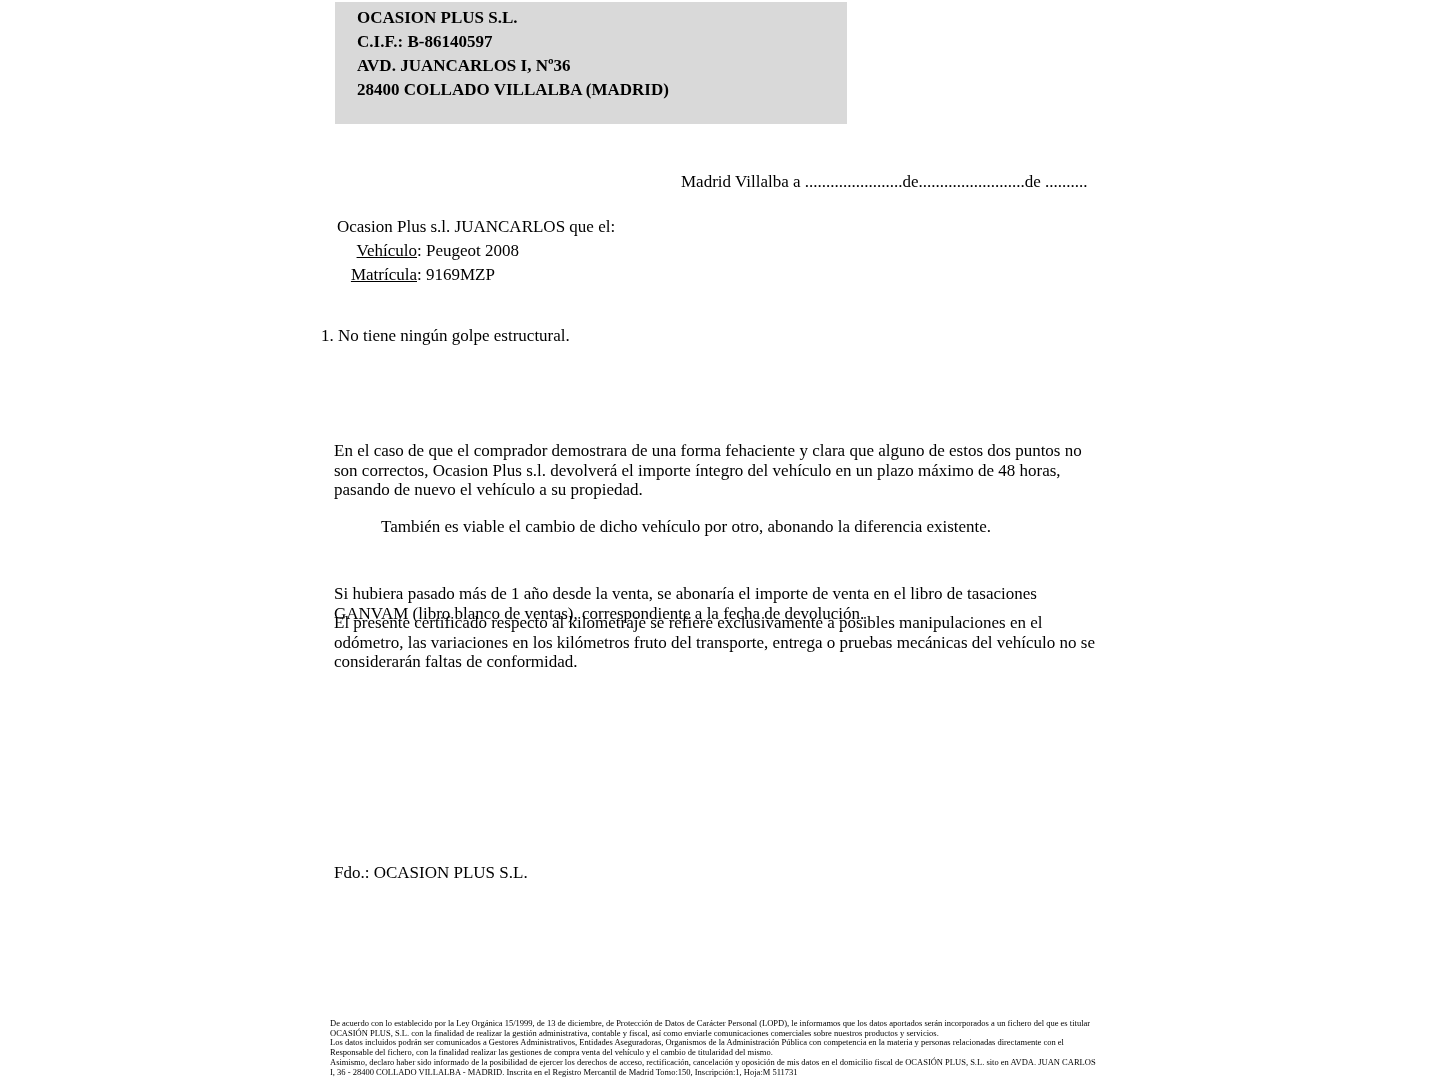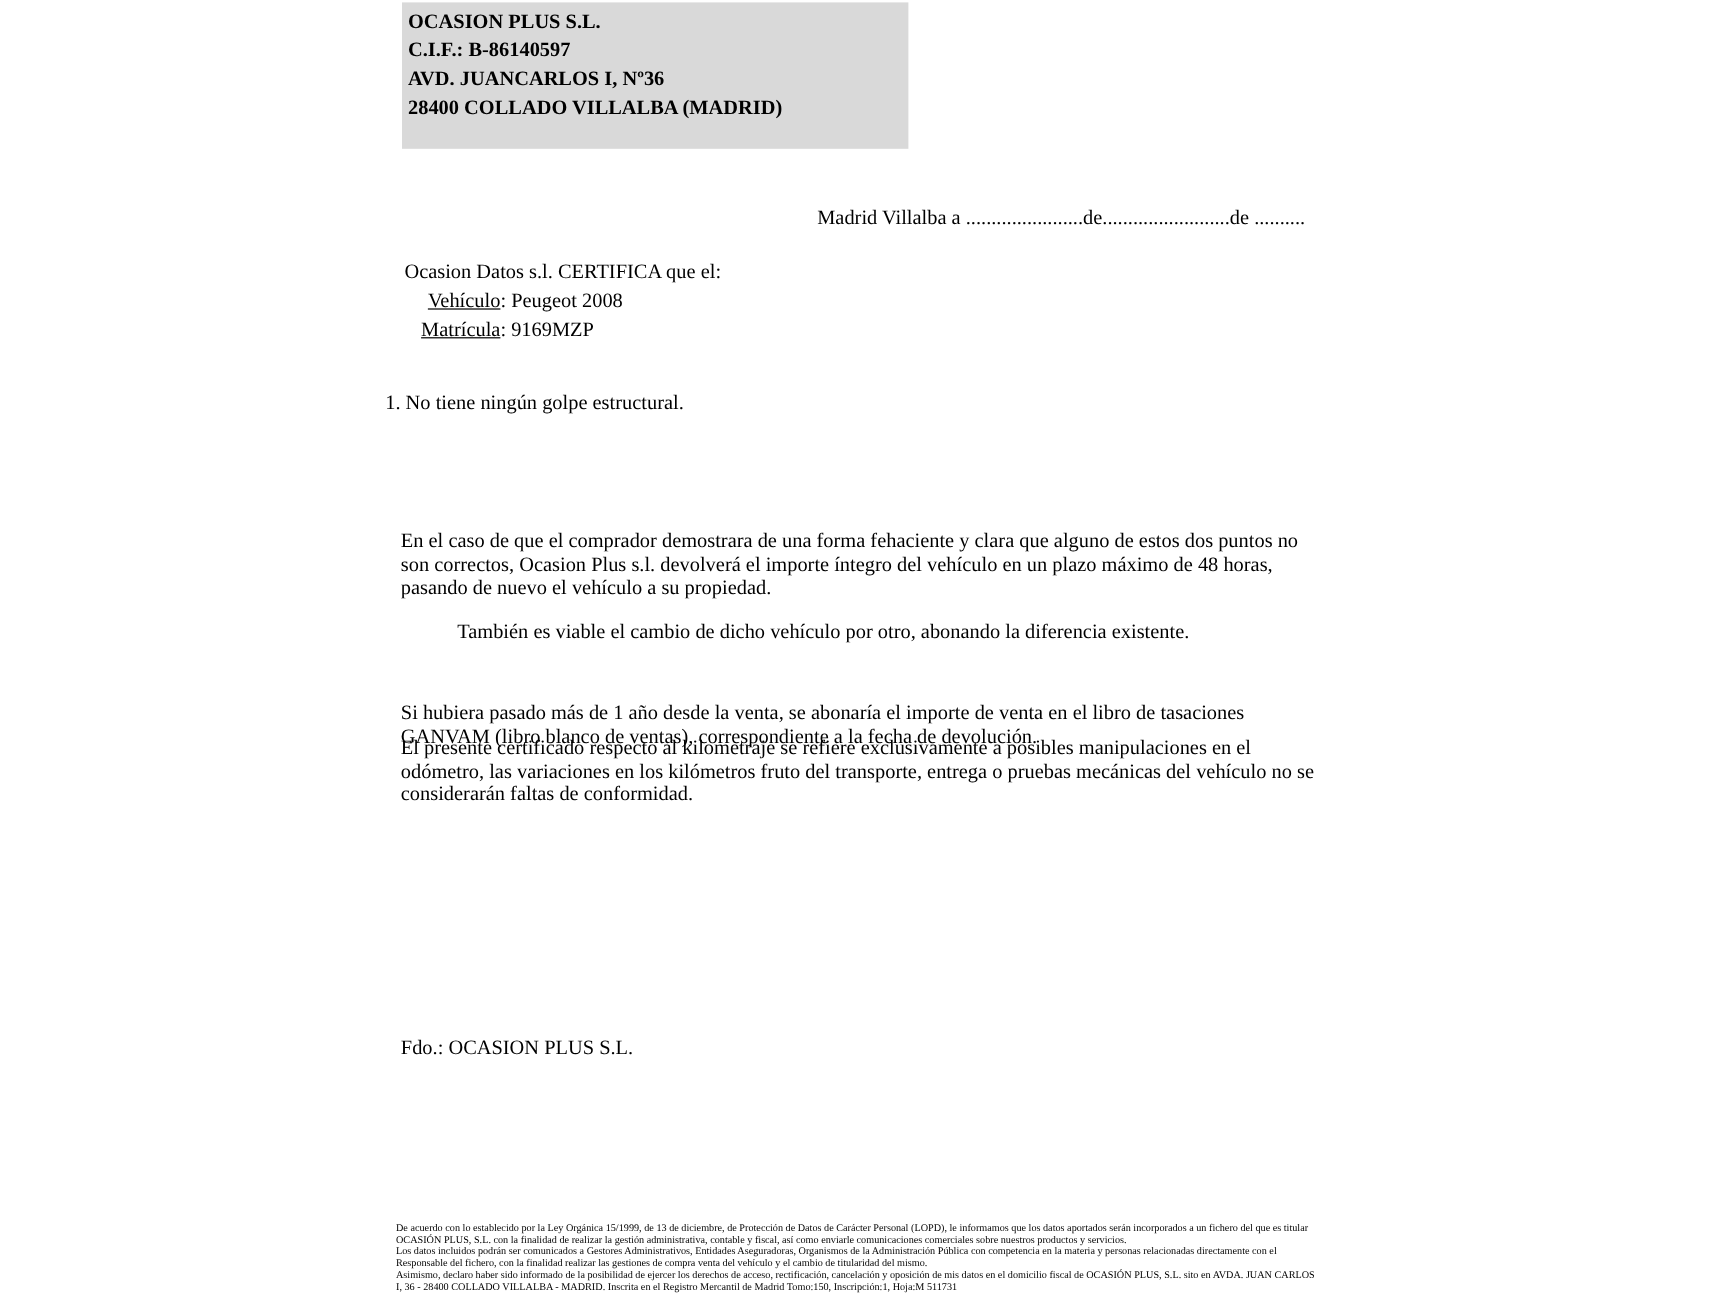--- a/index.html
+++ b/index.html
@@ -14,23 +14,23 @@
     position: relative;
     width: 1440px;
     height: 1080px;
     background: #ffffff;
     overflow: hidden;
   }
   .header-box {
     position: absolute;
     left: 335px;
     top: 2px;
-    width: 422px;
+    width: 512px;
     height: 122px;
-    padding: 4px 6px 0 5px;
+    padding: 4px 6px 0 22px;
   }
   .header-box p {
     font-weight: bold;
     font-size: 17px;
     line-height: 24px;
     white-space: nowrap;
   }
   .date-line {
     position: absolute;
     left: 681px;
@@ -99,21 +99,21 @@
 
   <div class="header-box" style="background-color: rgb(217, 217, 217);">
     <p>OCASION PLUS S.L.</p>
     <p>C.I.F.: B-86140597</p>
     <p>AVD. JUANCARLOS I, Nº36</p>
     <p>28400 COLLADO VILLALBA (MADRID)</p>
   </div>
 
   <p class="date-line">Madrid Villalba a .......................de.........................de ..........</p>
 
-  <p class="cert-line">Ocasion Datos s.l. CERTIFICA que el:</p>
+  <p class="cert-line">Ocasion Plus s.l. JUANCARLOS que el:</p>
 
   <p class="kv kv-vehicle">
     <span class="label">Vehículo</span><span>: Peugeot 2008</span>
   </p>
 
   <p class="kv kv-plate">
     <span class="label">Matrícula</span><span>: 9169MZP</span>
   </p>
 
   <p class="clause clause-1">1. No tiene ningún golpe estructural.</p>

